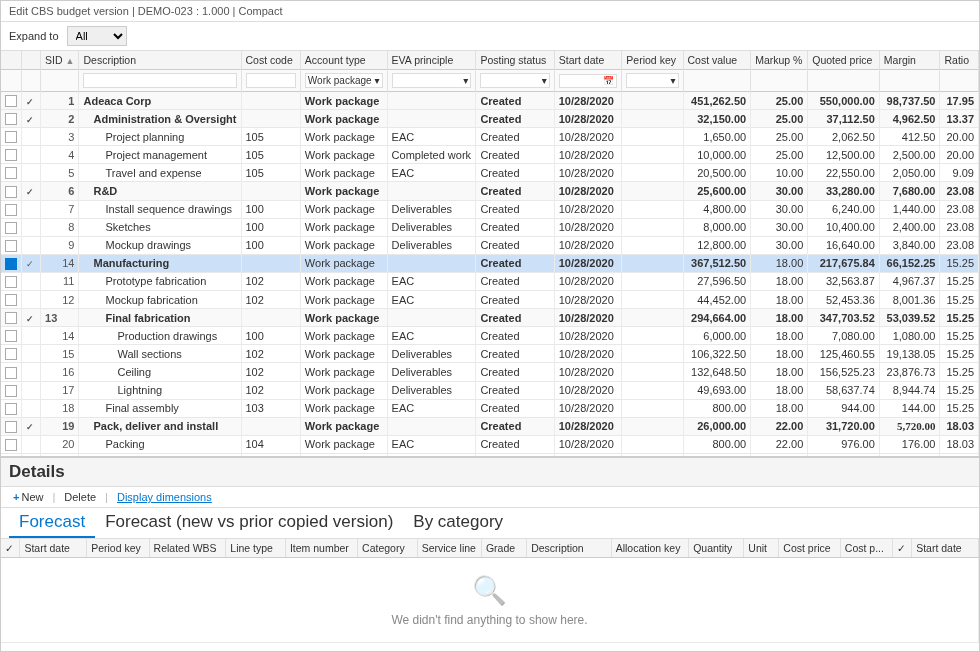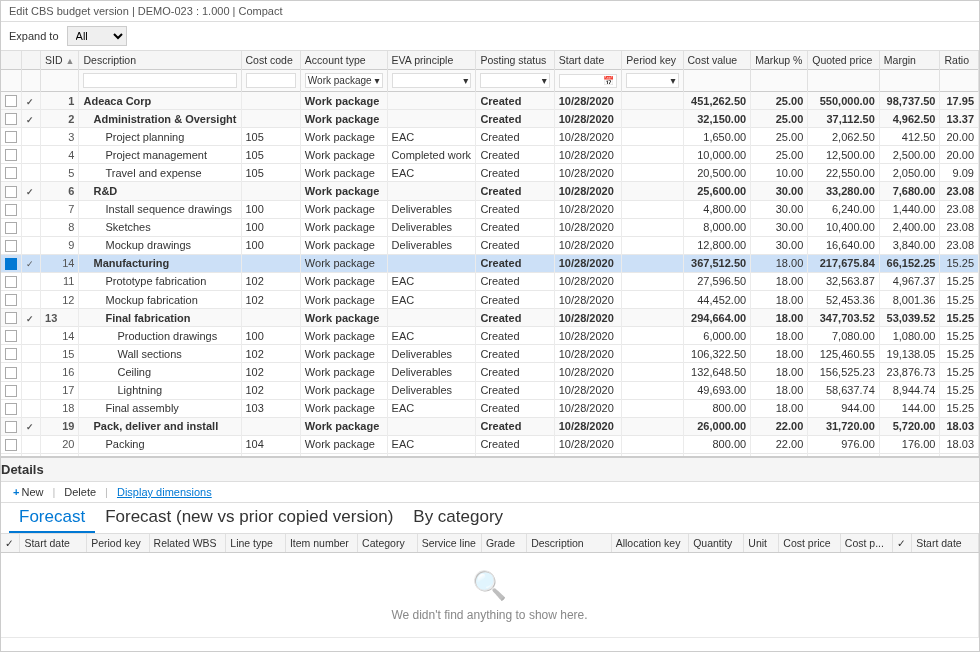--- a/index.html
+++ b/index.html
@@ -30,21 +30,21 @@
     
     table tbody td { padding: 2px 4px; border-right: 1px solid #ebebeb; white-space: nowrap; color: #333; }
     table tbody td.num { text-align: right; }
     
     .check-col { width: 18px; text-align: center; }
     .check-box { width: 12px; height: 12px; border: 1px solid #aaa; display: inline-block; vertical-align: middle; background: #fff; }
     .check-box.checked { background: #0078d4; border-color: #0078d4; }
     
     
     .details-panel { border-top: 2px solid #ccc; background: #fff; height: 195px; display: flex; flex-direction: column; }
-    .details-header { padding: 4px 0; font-weight: bold; font-size: 13px; border-bottom: 1px solid #ddd; background: #f5f5f5; }
+    .details-header { padding: 4px 8px; font-weight: bold; font-size: 17px; border-bottom: 1px solid #ddd; background: #f5f5f5; }
     .details-toolbar { padding: 3px 8px; display: flex; align-items: center; gap: 4px; border-bottom: 1px solid #ddd; }
     .toolbar-btn { font-size: 11px; color: #333; cursor: pointer; padding: 1px 4px; background: none; border: none; display: flex; align-items: center; gap: 2px; }
     .toolbar-btn .plus { color: #0078d4; font-weight: bold; }
     .toolbar-btn.delete { color: #333; }
     .toolbar-btn.display-dim { color: #0078d4; text-decoration: underline; }
     .toolbar-sep { color: #bbb; margin: 0 1px; }
     
     .details-tabs { display: flex; border-bottom: 1px solid #ddd; padding: 0 8px; }
     .tab { padding: 4px 10px; font-size: 17px; cursor: pointer; border-bottom: 2px solid transparent; color: #333; }
     .tab.active { border-bottom: 2px solid #0078d4; color: #0078d4; font-weight: 500; }
@@ -463,21 +463,21 @@
             <td style="padding-left: 14px; font-weight: bold;">Pack, deliver and install</td>
             <td></td>
             <td>Work package</td>
             <td></td>
             <td><span style="font-weight:bold;">Created</span></td>
             <td style="font-weight: bold;">10/28/2020</td>
             <td></td>
             <td class="num" style="font-weight: bold;">26,000.00</td>
             <td class="num">22.00</td>
             <td class="num" style="font-weight: bold;">31,720.00</td>
-            <td class="num" style="font-weight: bold;">5,720.00</td>
+            <td class="num" style="font-weight: bold; font-family: Liberation Serif, serif;">5,720.00</td>
             <td class="num">18.03</td>
           </tr>
           <tr>
             <td class="check-col"><span class="check-box"></span></td>
             <td></td>
             <td class="row-num" style="text-align: right;">20</td>
             <td style="padding-left: 26px;">Packing</td>
             <td>104</td>
             <td>Work package</td>
             <td>EAC</td>

